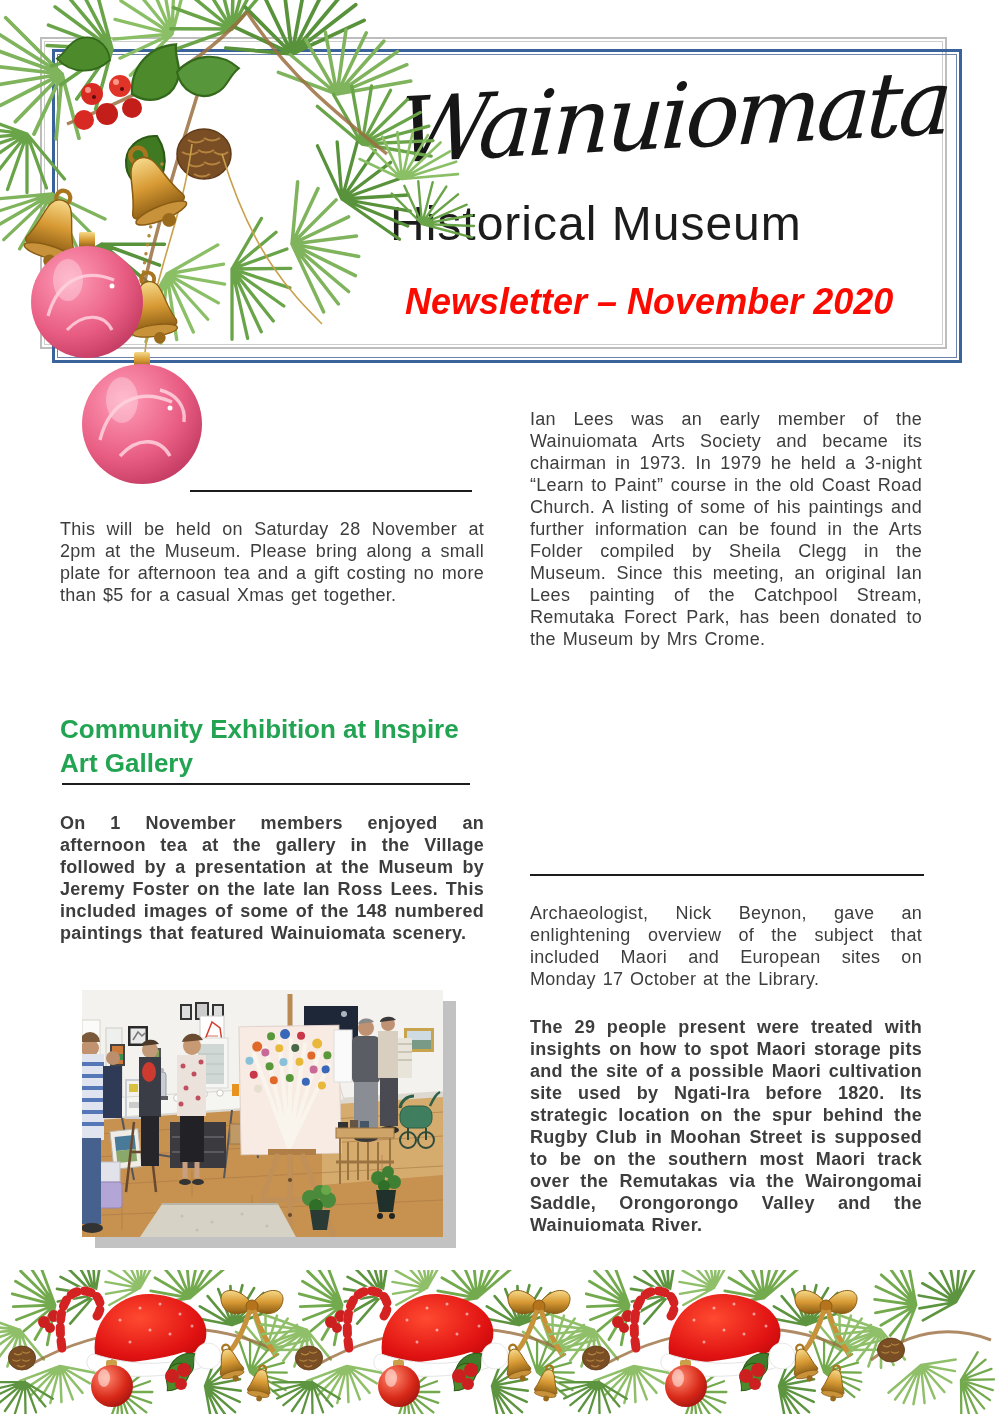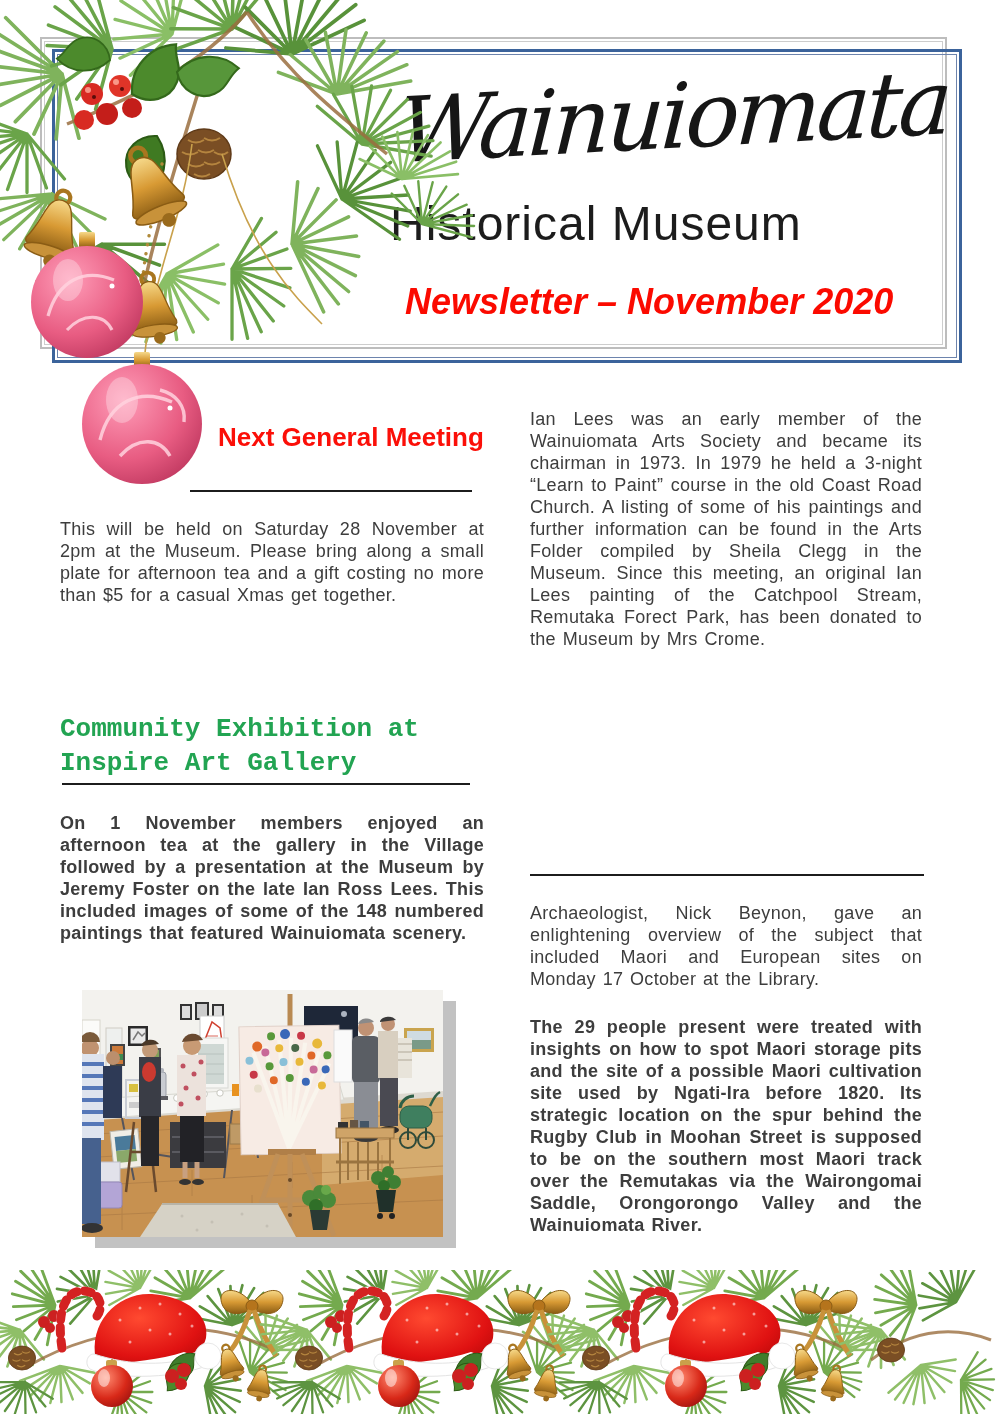--- a/index.html
+++ b/index.html
@@ -24,21 +24,21 @@
   
   .h-red{color:#fb0f08;}
   .h-green{color:#22a452;}
   .heading{position:absolute;font-size:26px;font-weight:bold;line-height:34px;z-index:6;}
   .rule{position:absolute;border-top:2px solid #1c1c1c;height:0;z-index:6;}
   .body-text{position:absolute;font-size:18px;line-height:22px;color:#3d3d3d;text-align:justify;
       letter-spacing:0.3px;word-spacing:1.5px;z-index:6;}
   .ngm-heading{left:218px;top:420px;width:272px;}
   .ngm-rule{left:190px;top:490px;width:282px;}
   .ngm-body{left:60px;top:518px;width:424px;}
-  .community-heading{left:60px;top:712px;width:424px;font-family:Liberation Mono, monospace;}
+  .community-heading{left:60px;top:712px;width:424px;}
   .community-rule{left:62px;top:783px;width:408px;}
   .community-body{left:60px;top:812px;width:424px;font-weight:bold;}
   .ian-body{left:530px;top:408px;width:392px;}
   .arch-heading{left:530px;top:806px;width:392px;}
   .arch-rule{left:530px;top:874px;width:394px;}
   .arch-body1{left:530px;top:902px;width:392px;}
   .arch-body2{left:530px;top:1016px;width:392px;font-weight:bold;}
   
   .photo{position:absolute;left:82px;top:990px;width:361px;height:247px;z-index:6;
       box-shadow:13px 11px 0 #c2c2c2;background:#f3f2ee;}
@@ -146,21 +146,20 @@
     </g>
     <g>
       <rect x="142" y="358" width="16" height="16" rx="2" fill="url(#goldA)"></rect>
       <circle cx="150" cy="430" r="60" fill="url(#pinkA)"></circle>
       <ellipse cx="130" cy="406" rx="16" ry="23" fill="#ffffff" opacity="0.3"></ellipse>
       <path d="M108 446C118 406 148 394 180 408M128 462C146 442 168 444 178 462M168 396C184 400 194 412 192 428" fill="none" stroke="#ffd2de" stroke-width="3.4" opacity="0.85"></path>
       <circle cx="178" cy="414" r="2.5" fill="#fff"></circle>
     </g>
   </svg>
 
-  <div class="heading h-red ngm-heading">Next General Meeting</div>
   <div class="rule ngm-rule"></div>
   <div class="body-text ngm-body">This will be held on Saturday 28 November at 2pm at the Museum. Please bring along a small plate for afternoon tea and a gift costing no more than $5 for a casual Xmas get together.</div>
 
   <div class="heading h-green community-heading">Community Exhibition at Inspire Art Gallery</div>
   <div class="rule community-rule"></div>
   <div class="body-text community-body">On 1 November members enjoyed an afternoon tea at the gallery in the Village followed by a presentation at the Museum by Jeremy Foster on the late Ian Ross Lees. This included images of some of the 148 numbered paintings that featured Wainuiomata scenery.</div>
 
   <div class="photo" aria-label="community-exhibition-gallery-photo">
     <svg viewBox="0 0 361 247" width="361" height="247">
       <rect x="0" y="0" width="361" height="247" fill="#f3f2ee"></rect>

